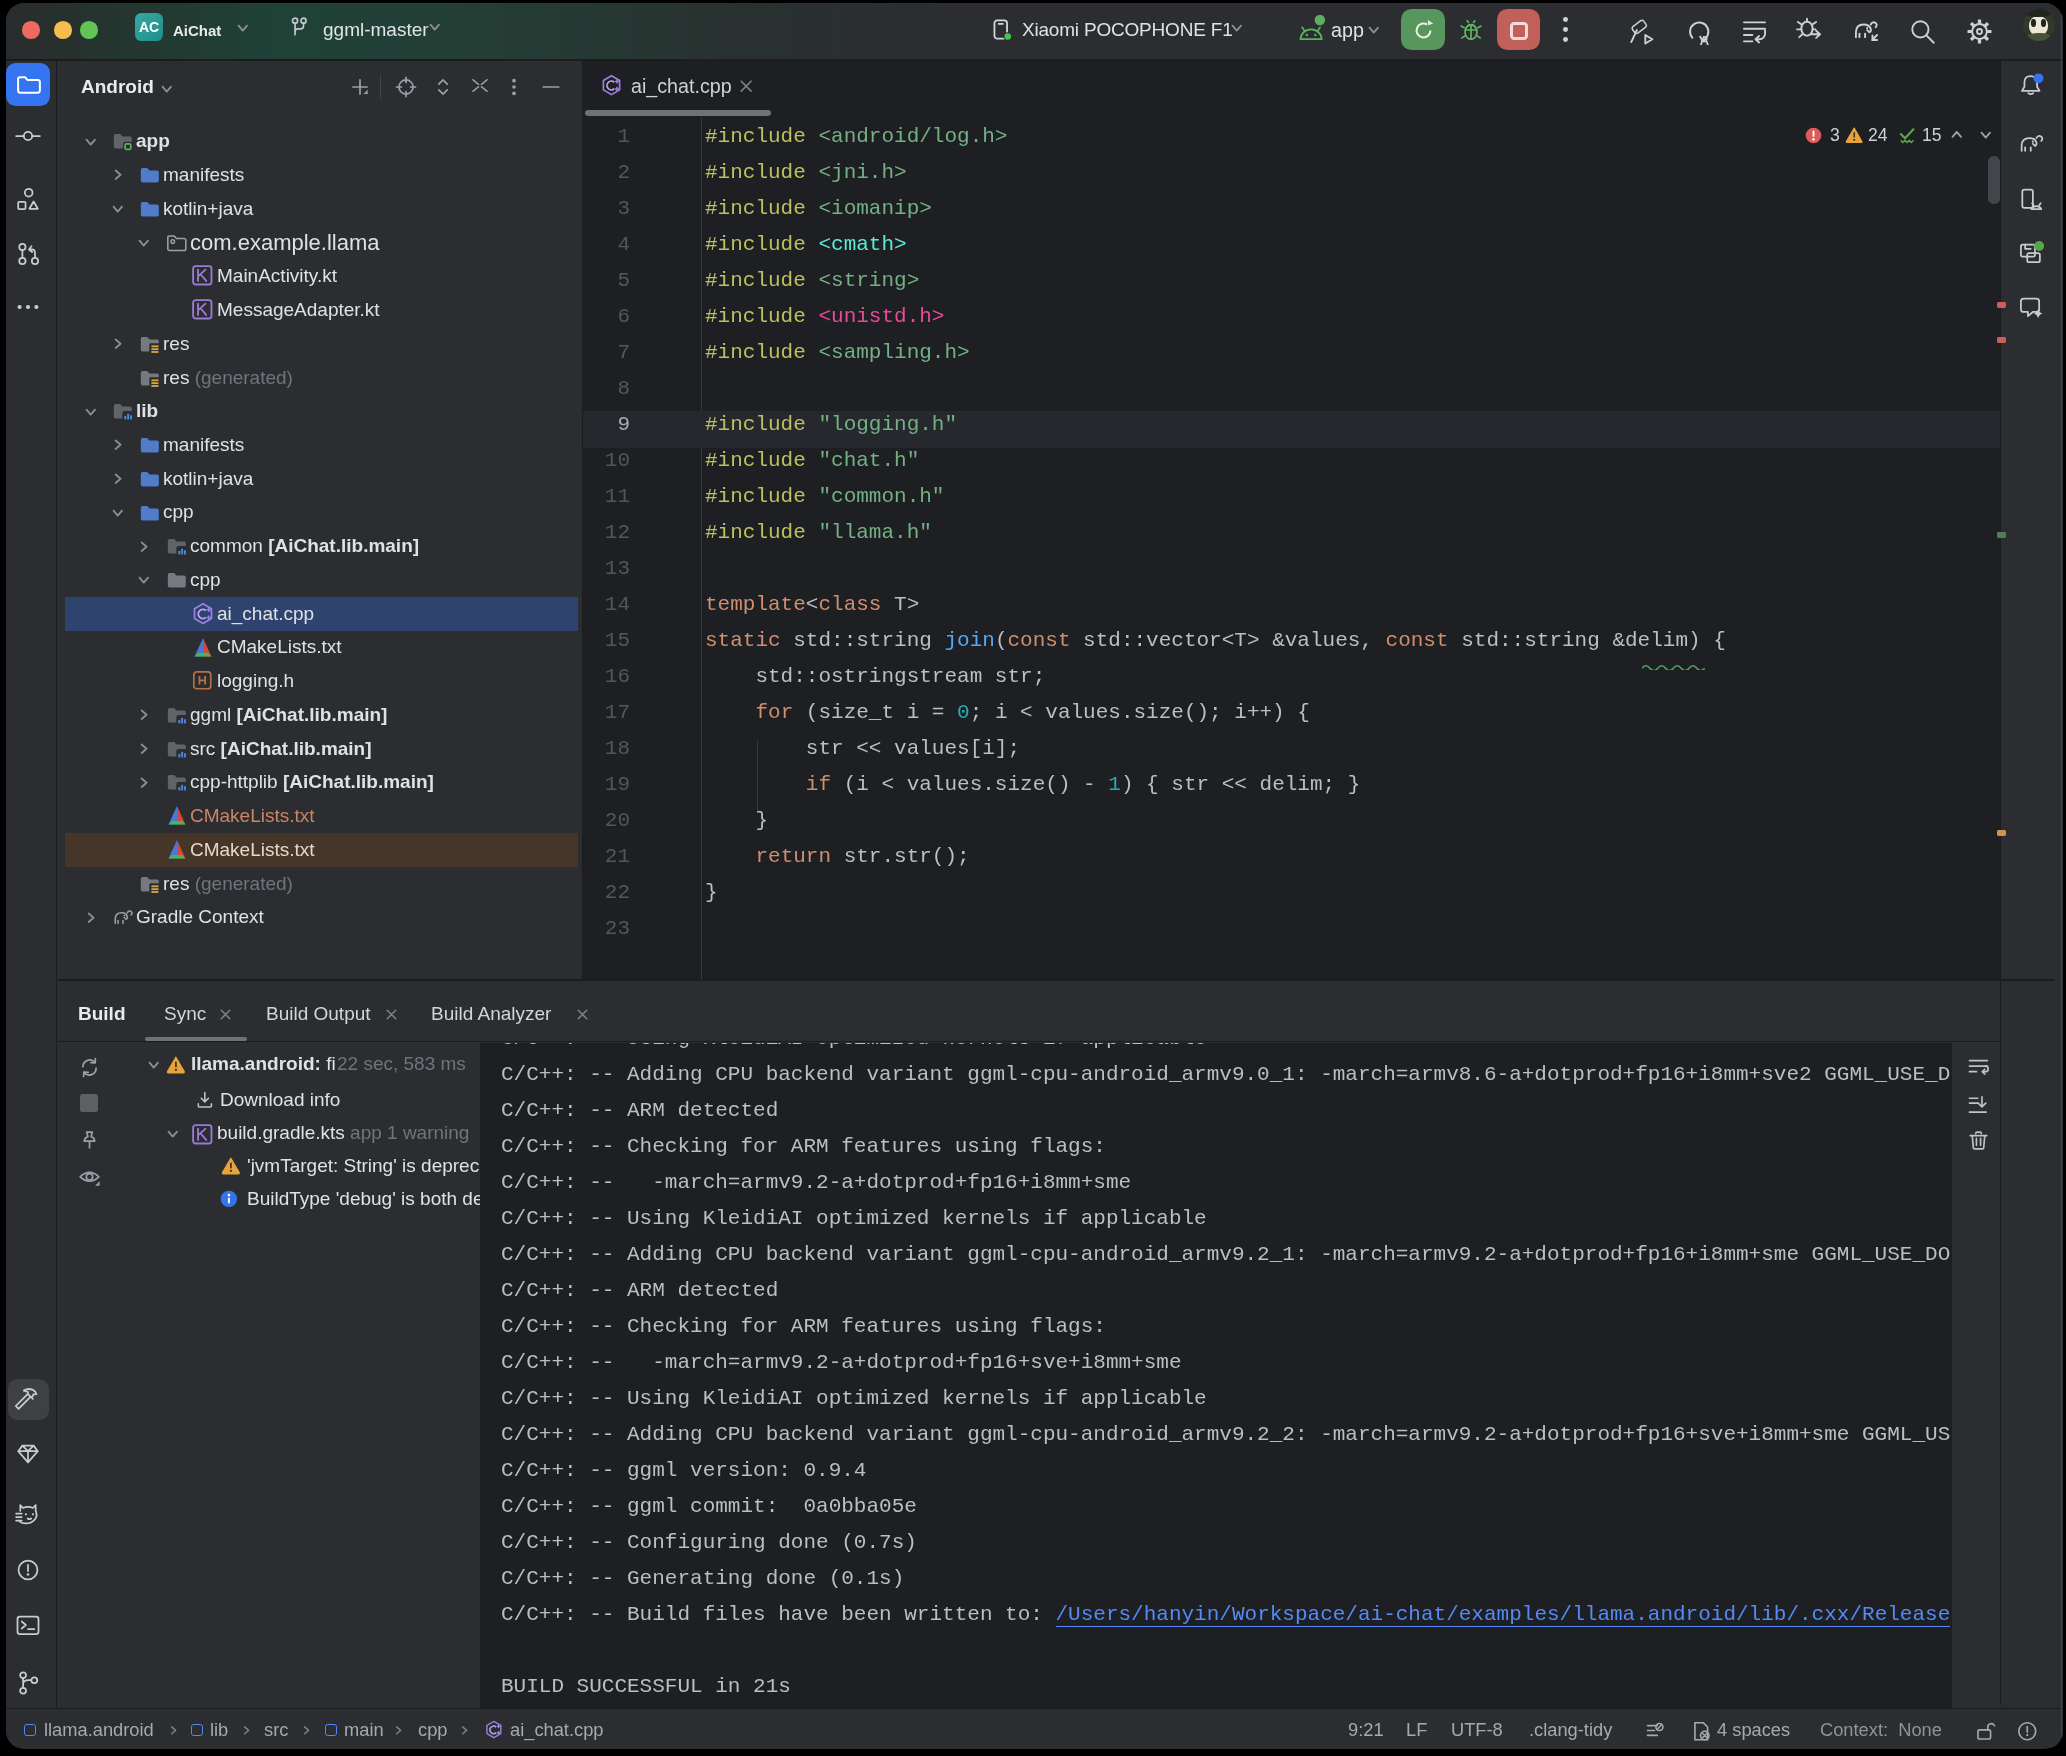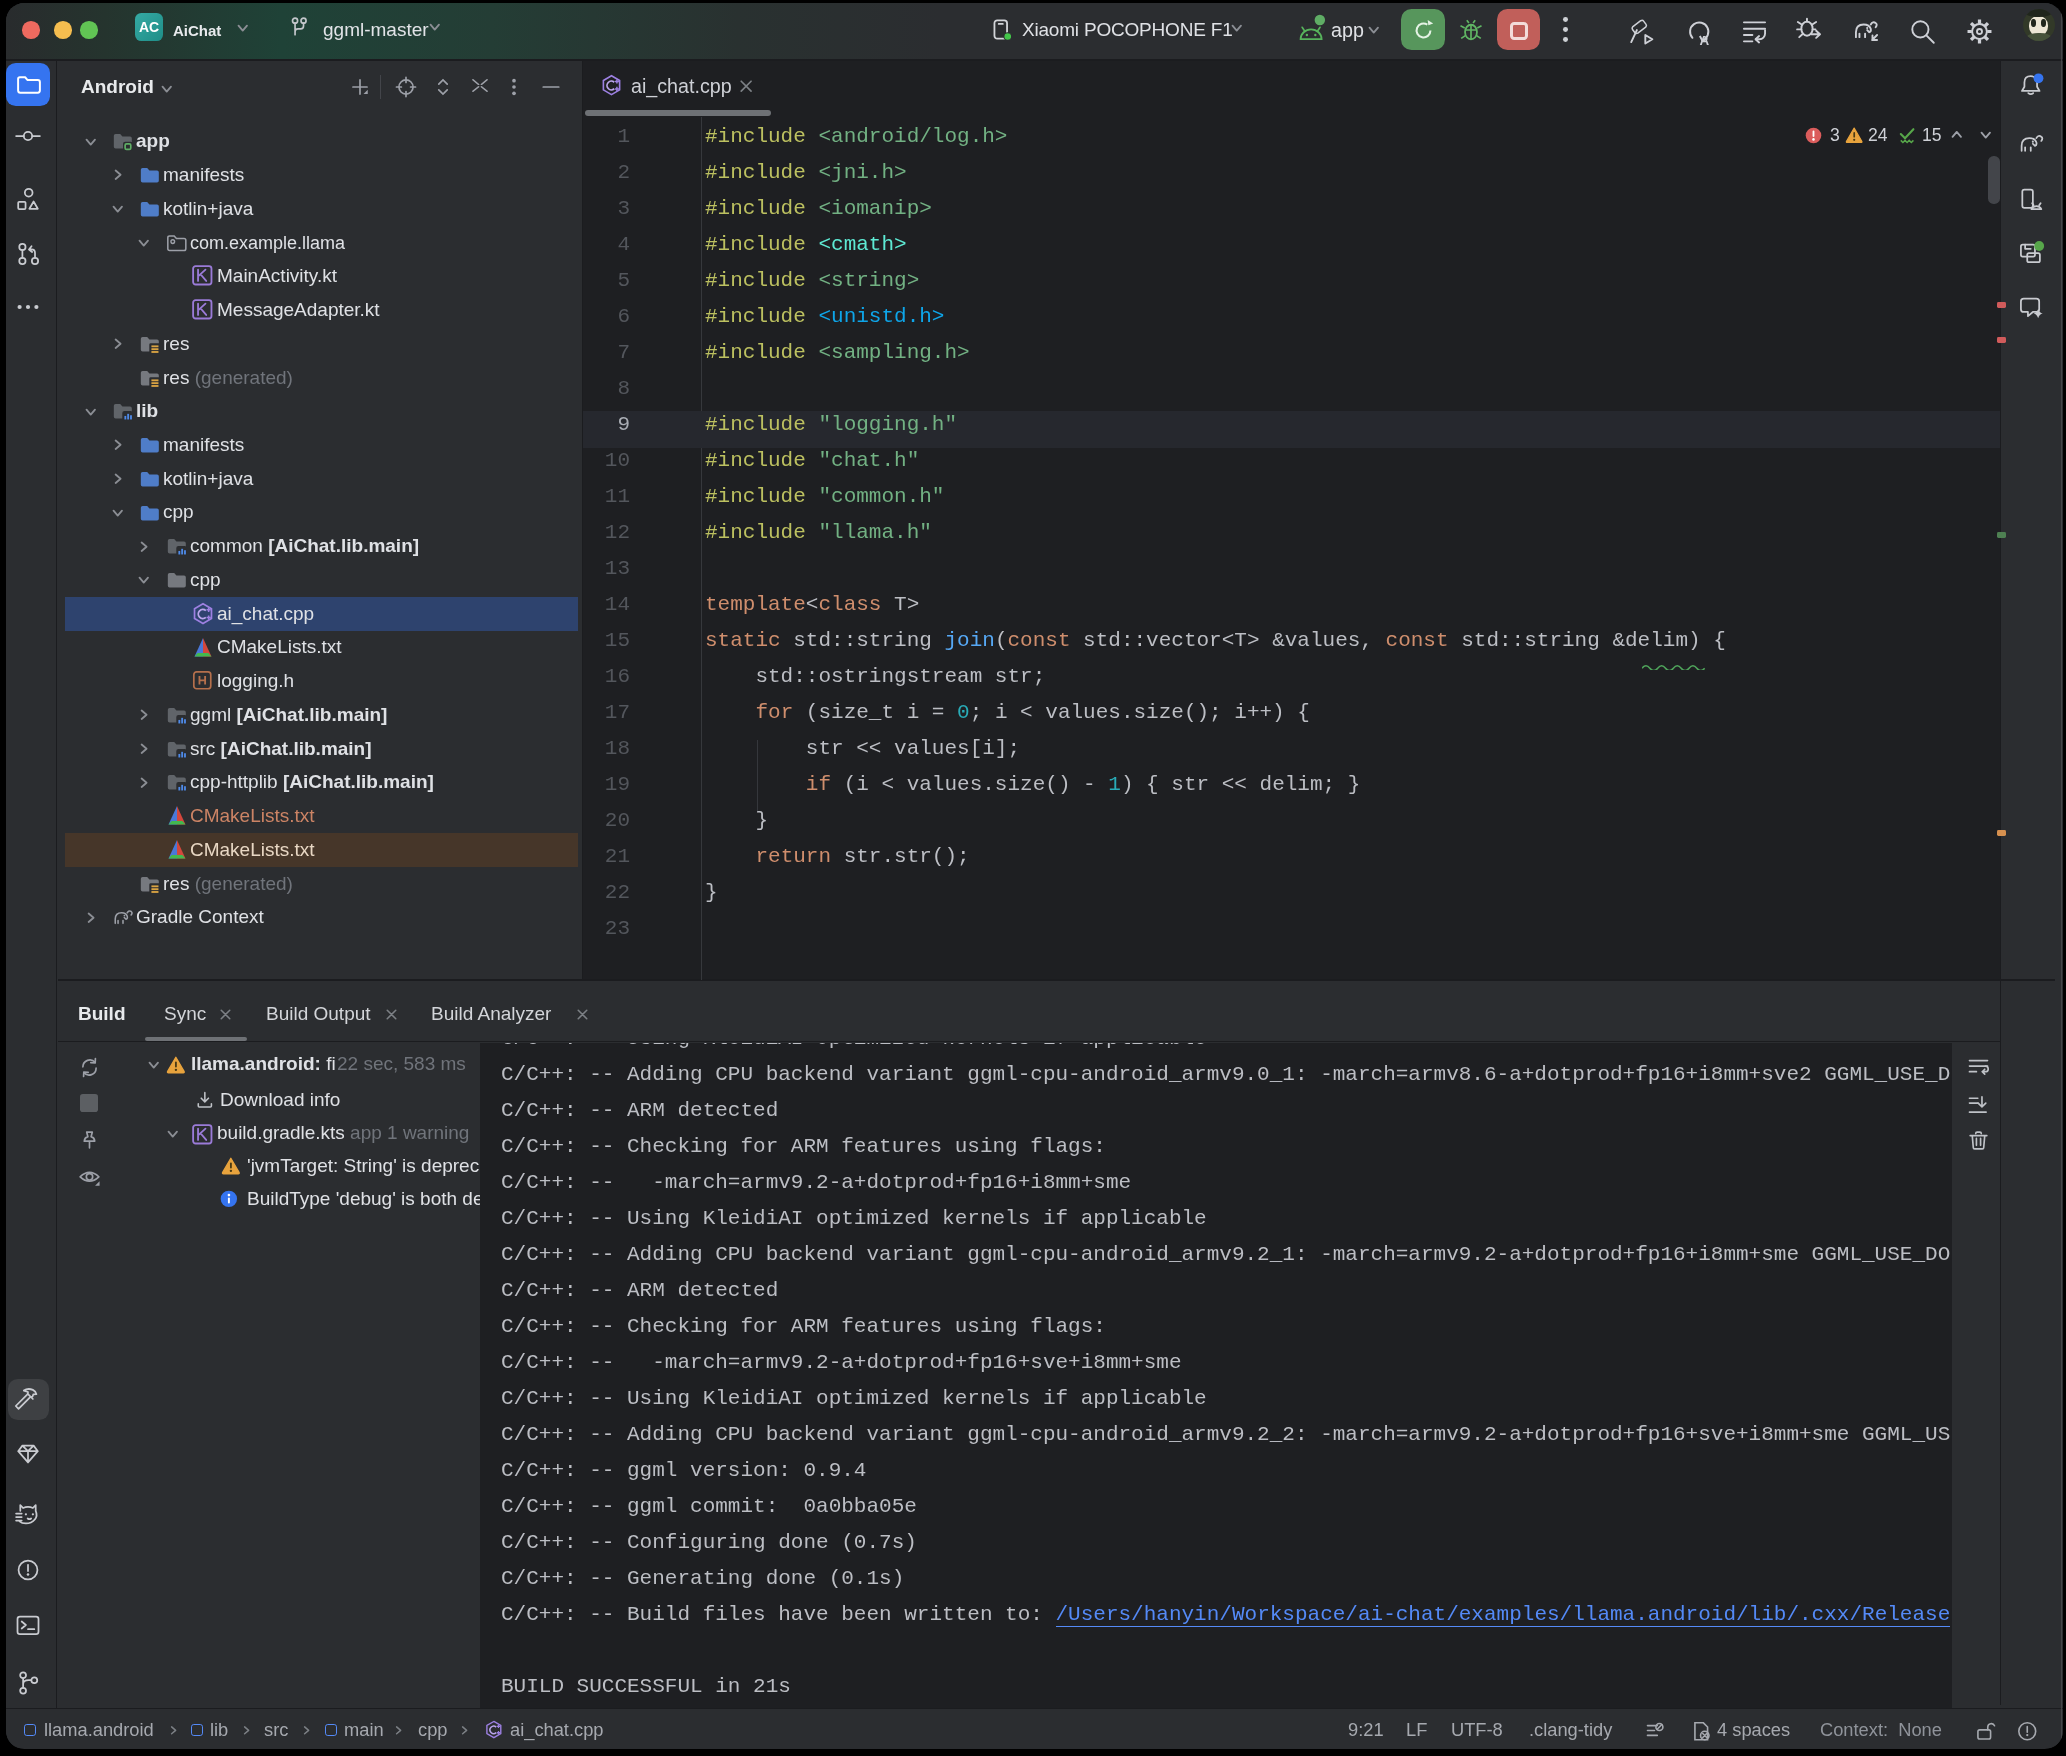--- a/index.html
+++ b/index.html
@@ -351,21 +351,21 @@
         <svg width="15.5" height="15.5" viewBox="0 0 22 22">
           <path d="M5 8 L11 15 L17 8" fill="none" stroke="#8b8e94" stroke-width="2.6" stroke-linecap="round" stroke-linejoin="round"></path>
         </svg>
       </div>
 <div class="ic" style="left:165px;top:231px;width:24px;height:24px">
         <svg width="24" height="24" viewBox="0 0 34 34">
           <path d="M4 9.5 Q4 7 6.5 7 H13 l3.2 3.5 H27 q2.5 0 2.5 2.5 V25 q0 2.5 -2.5 2.5 H6.5 Q4 27.5 4 25 Z" fill="none" stroke="#9da0a8" stroke-width="2.2"></path>
           <circle cx="11" cy="15" r="2.6" fill="none" stroke="#9da0a8" stroke-width="2"></circle>
         </svg>
       </div>
-<div class="t " style="left:190px;top:243px;font-size:18px;color:#dfe1e5;font-weight:400;"><span style="font-weight:400;color:#dfe1e5">com.example.llama</span></div>
+<div class="t " style="left:190px;top:243px;font-size:22px;color:#dfe1e5;font-weight:400;"><span style="font-weight:400;color:#dfe1e5">com.example.llama</span></div>
 <div class="ic" style="left:191px;top:264px;width:24px;height:24px">
         <svg width="24" height="24" viewBox="0 0 34 34">
           <rect x="3" y="3" width="26" height="26" rx="3.5" fill="none" stroke="#9b7bd8" stroke-width="2.6"></rect>
           <path d="M10 8 V24 M10 17.5 L20.5 8 M13.5 14.5 L21.5 24" fill="none" stroke="#9b7bd8" stroke-width="2.6" stroke-linecap="round"></path>
         </svg>
       </div>
 <div class="t " style="left:217px;top:276px;font-size:19px;color:#dfe1e5;font-weight:400;"><span style="font-weight:400;color:#dfe1e5">MainActivity.kt</span></div>
 <div class="ic" style="left:191px;top:298px;width:24px;height:24px">
         <svg width="24" height="24" viewBox="0 0 34 34">
           <rect x="3" y="3" width="26" height="26" rx="3.5" fill="none" stroke="#9b7bd8" stroke-width="2.6"></rect>
@@ -621,21 +621,21 @@
 <span style="color:#53565c">20</span>
 <span style="color:#53565c">21</span>
 <span style="color:#53565c">22</span>
 <span style="color:#53565c">23</span></pre>
 <div style="left:757px;top:740px;width:1.4px;height:73px;background:#35373c;"></div>
 <pre style="left:705px;top:119px;color:#bcbec4"><span style="color:#bcc060">#include</span> <span style="color:#72b183">&lt;android/log.h&gt;</span>
 <span style="color:#bcc060">#include</span> <span style="color:#72b183">&lt;jni.h&gt;</span>
 <span style="color:#bcc060">#include</span> <span style="color:#72b183">&lt;iomanip&gt;</span>
 <span style="color:#bcc060">#include</span> <span style="color:#5eead4">&lt;cmath&gt;</span>
 <span style="color:#bcc060">#include</span> <span style="color:#72b183">&lt;string&gt;</span>
-<span style="color:#bcc060">#include</span> <span style="color:#0ea5e9">&lt;unistd.h&gt;</span>
+<span style="color:#bcc060">#include</span> <span style="color:#ec4899">&lt;unistd.h&gt;</span>
 <span style="color:#bcc060">#include</span> <span style="color:#72b183">&lt;sampling.h&gt;</span>
 
 <span style="color:#bcc060">#include</span> <span style="color:#72b183">"logging.h"</span>
 <span style="color:#bcc060">#include</span> <span style="color:#72b183">"chat.h"</span>
 <span style="color:#bcc060">#include</span> <span style="color:#72b183">"common.h"</span>
 <span style="color:#bcc060">#include</span> <span style="color:#72b183">"llama.h"</span>
 
 <span style="color:#cf8e6d">template</span>&lt;<span style="color:#cf8e6d">class</span> T&gt;
 <span style="color:#cf8e6d">static</span> std::string <span style="color:#56a8f5">join</span>(<span style="color:#cf8e6d">const</span> std::vector&lt;T&gt; &amp;values, <span style="color:#cf8e6d">const</span> std::string &amp;delim) {
     std::ostringstream str;

